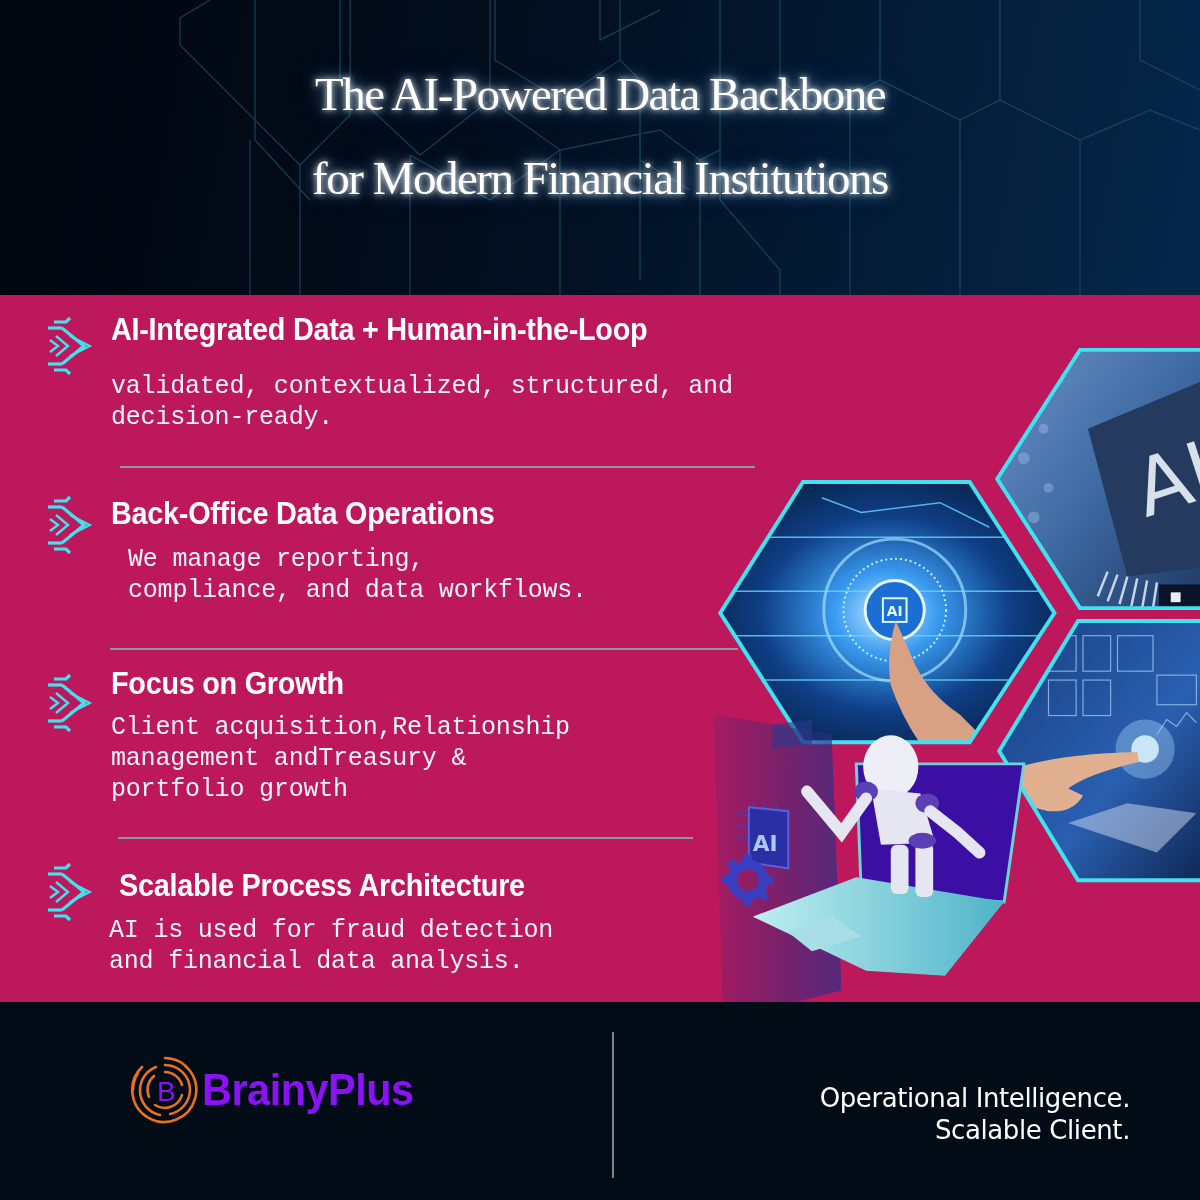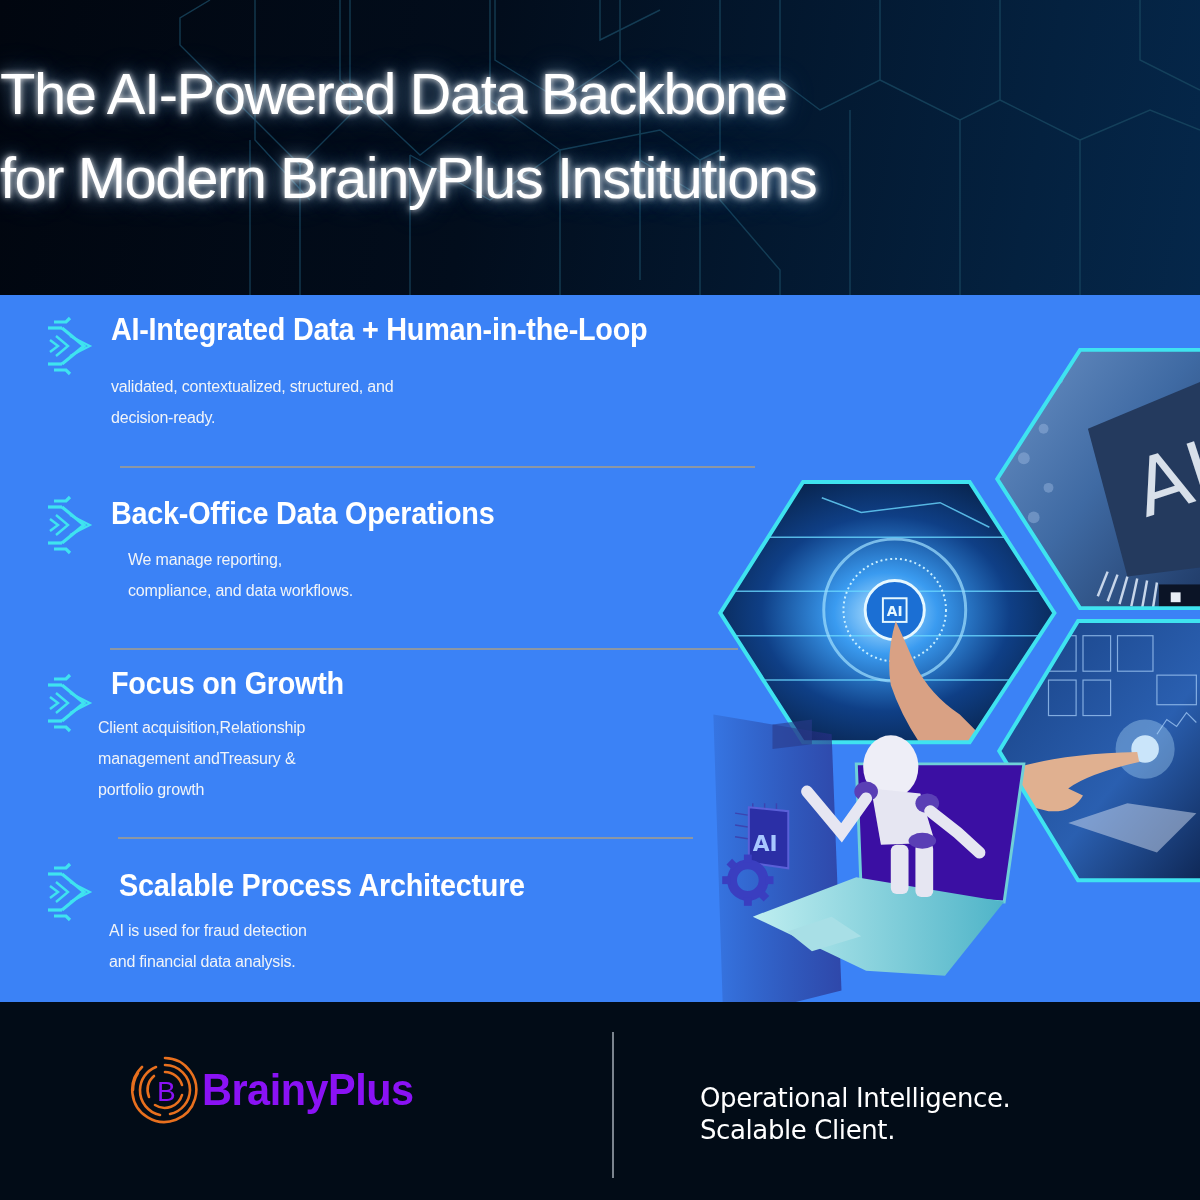--- a/index.html
+++ b/index.html
@@ -3,44 +3,44 @@
 <meta charset="utf-8">
 <style>
   *{box-sizing:border-box;margin:0;padding:0}
   html,body{width:1200px;height:1200px;overflow:hidden;background:#020c17}
   body{position:relative;font-family:"Liberation Sans","DejaVu Sans",sans-serif;color:#fff}
 
   
   .header{position:absolute;left:0;top:0;width:1200px;height:295px;
     background:linear-gradient(100deg,#01060f 0%,#020d1c 40%,#04213f 85%,#05274a 100%);overflow:hidden}
   .header svg.hexlines{position:absolute;left:0;top:0}
-  .title{position:absolute;left:0;top:52px;width:1200px;
-    font-family:Liberation Sans, sans-serif;font-size:58px;line-height:84px;letter-spacing:-1.5px;
+  .title{position:absolute;left:0;top:52px;width:1200px;text-align:center;
+    font-family:Liberation Serif, serif;font-size:47px;line-height:84px;letter-spacing:-1.5px;
     color:#fff;text-shadow:0 0 6px rgba(255,255,255,.9),0 0 16px rgba(180,220,255,.55),0 0 30px rgba(120,190,255,.35)}
 
   
-  .middle{position:absolute;left:0;top:295px;width:1200px;height:707px;background:#3b82f6;overflow:hidden}
+  .middle{position:absolute;left:0;top:295px;width:1200px;height:707px;background:#be185d;overflow:hidden}
   .feat-icon{position:absolute;width:56px;height:64px}
   .feat-title{position:absolute;font-family:"Liberation Sans",sans-serif;font-weight:bold;font-size:31px;
     letter-spacing:-.3px;white-space:nowrap;color:#fff;transform:scaleX(.93);transform-origin:left}
-  .feat-desc{position:absolute;font-family:Liberation Sans, sans-serif;font-size:16px;line-height:31px;
+  .feat-desc{position:absolute;font-family:Liberation Mono, monospace;font-size:25px;line-height:31px;
     color:#f1f4f8;white-space:pre-line;letter-spacing:-.2px}
   .divider{position:absolute;height:1.5px;background:#8d97a3}
 
   
   .collage{position:absolute;left:690px;top:340px;width:510px;height:690px}
 
   
   .footer{position:absolute;left:0;top:1002px;width:1200px;height:198px;background:#020c17}
   .logo{position:absolute;left:130px;top:53px;display:flex;align-items:center}
   .logo-mark{width:70px;height:70px}
   .logo-text{font-family:"Liberation Sans",sans-serif;font-weight:bold;font-size:45px;color:#8a12f5;
     margin-left:2px;letter-spacing:-.5px;transform:scaleX(.92);transform-origin:left}
   .vline{position:absolute;left:612px;top:30px;width:2px;height:146px;background:#7b848e}
-  .tagline{position:absolute;left:700px;top:80px;width:430px;text-align:left;
+  .tagline{position:absolute;left:700px;top:80px;width:430px;text-align:right;
     font-family:"DejaVu Sans",sans-serif;font-size:26px;line-height:32px;color:#fff;letter-spacing:-.4px}
   .tagline span{display:block}
 </style>
 </head>
 <body>
 
 <div class="header">
   <svg class="hexlines" width="1200" height="295">
     <g fill="none" stroke="#1a4a63" stroke-width="1.4" opacity=".75">
       <path d="M210 0 L180 18 L180 45 L300 165 L350 115 L350 0"></path>
@@ -62,21 +62,21 @@
       <path d="M960 120 L960 295"></path>
       <path d="M1000 100 L1080 140 L1080 295"></path>
       <path d="M1140 0 L1140 60 L1200 90"></path>
       <path d="M1080 140 L1150 110 L1200 130"></path>
       <path d="M410 155 L490 200 L560 150"></path>
       <path d="M700 160 L720 150"></path>
     </g>
   </svg>
   <div class="title">
     <div>The AI-Powered Data Backbone</div>
-    <div>for Modern BrainyPlus Institutions</div>
+    <div>for Modern Financial Institutions</div>
   </div>
 </div>
 
 <div class="middle">
 
   <div>
     <svg class="feat-icon" style="left:40px;top:19px" viewBox="0 0 56 64">
       <g fill="none" stroke="#3fe3f0" stroke-width="3.2" stroke-linejoin="miter">
         <path d="M14 8 L26 8 L30 4"></path>
         <path d="M8 14 L22 14"></path>
@@ -120,21 +120,21 @@
         <path d="M8 14 L22 14"></path>
         <path d="M22 14 L44 32 L22 50"></path>
         <path d="M16 22 L28 32 L16 42" stroke-width="2.4"></path>
         <path d="M10 26 L18 32 L10 38" stroke-width="2.4"></path>
         <path d="M8 50 L22 50"></path>
         <path d="M14 56 L26 56 L30 60"></path>
         <path d="M30 22 L50 32 L30 42" stroke-width="2"></path>
       </g>
     </svg>
     <div class="feat-title" style="left:111px;top:371px">Focus on Growth</div>
-    <div class="feat-desc" style="left:98px;top:417px">Client acquisition,Relationship
+    <div class="feat-desc" style="left:111px;top:417px">Client acquisition,Relationship
 management andTreasury &amp;
 portfolio growth</div>
   </div>
   <div class="divider" style="left:118px;top:542px;width:575px"></div>
 
   <div>
     <svg class="feat-icon" style="left:40px;top:565px" viewBox="0 0 56 64">
       <g fill="none" stroke="#3fe3f0" stroke-width="3.2">
         <path d="M14 8 L26 8 L30 4"></path>
         <path d="M8 14 L22 14"></path>

